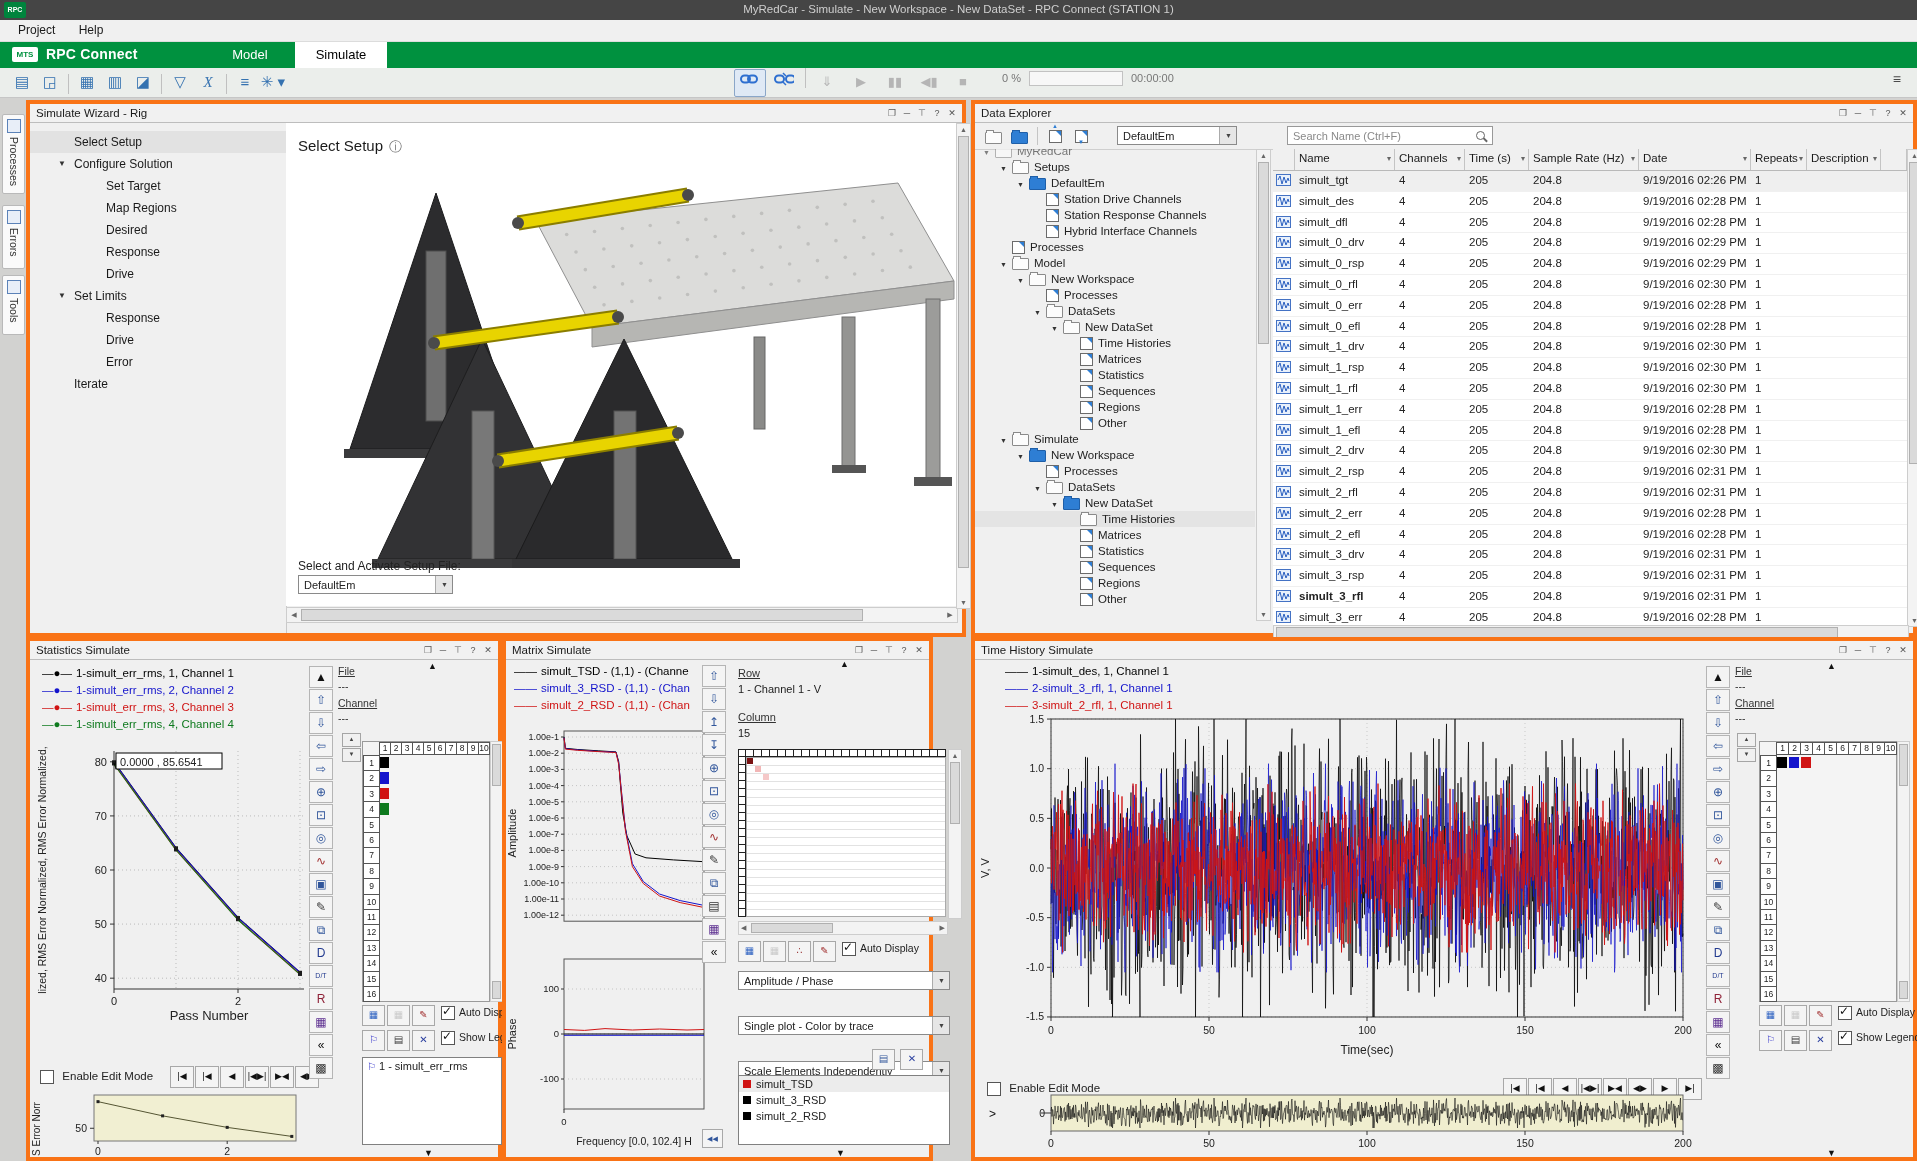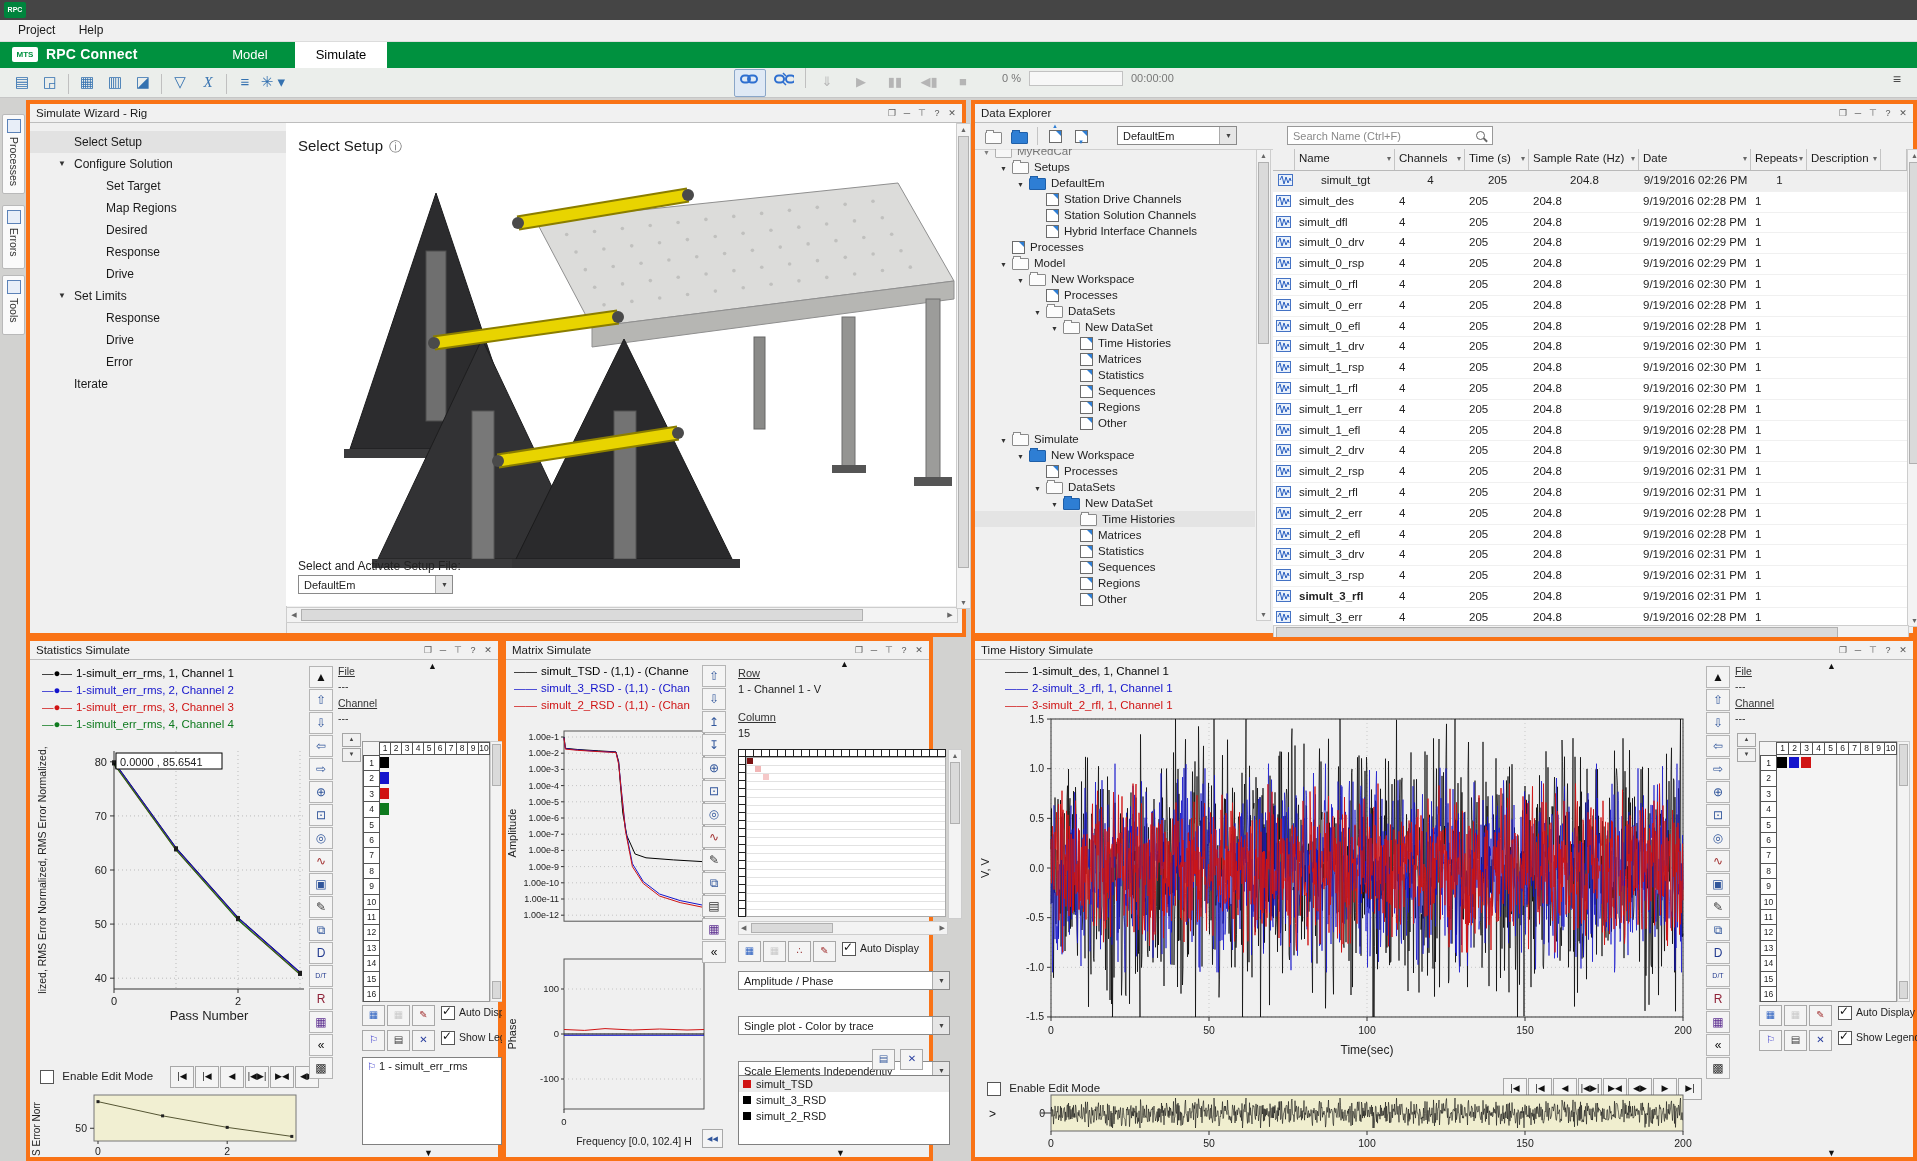--- a/index.html
+++ b/index.html
@@ -58,21 +58,21 @@
   .ico-doc{display:inline-block;width:11px;height:11px;border:1px solid #6b6b6b;background:#fff;position:relative;vertical-align:middle;}
   .ico-doc::after{content:"";position:absolute;top:0;right:0;border-left:5px solid transparent;border-top:5px solid #2e7ed4;}
   .treerow{height:16px;line-height:16px;font-size:11.5px;white-space:nowrap;position:relative;color:#222;}
   .treerow.sel{background:#e4e4e4;}
   #detree{position:absolute;left:0;top:45px;width:280px;height:470px;overflow:hidden;}
   #detable{position:absolute;left:298px;top:45px;width:634px;height:476px;overflow:hidden;background:#fff;}
   .hrow{display:flex;height:21px;background:#f0f0f0;border-bottom:1px solid #b9b9b9;}
   .hcell{font-size:11.5px;color:#1a1a1a;border-right:1px solid #c4c4c4;padding:3px 3px 0 4px;box-sizing:border-box;position:relative;}
   .hcell .flt{position:absolute;right:3px;top:5px;font-size:8px;color:#666;}
   .trow{display:flex;height:19.8px;border-bottom:1px solid #f0f0f0;background:#fff;}
-  .trow.shade{background:#efefef;text-align:center;}
+  .trow.shade{background:#efefef;}
   .tcell{font-size:11.5px;padding:3px 3px 0 4px;box-sizing:border-box;white-space:nowrap;overflow:hidden;}
   .search{background:#fff;border:1px solid #999;height:19px;font-size:11px;color:#8a8a8a;padding:3px 18px 0 5px;box-sizing:border-box;position:relative;}
   .mag{position:absolute;right:7px;top:4px;width:7px;height:7px;border:1.5px solid #666;border-radius:50%;}
   .mag::after{content:"";position:absolute;width:5px;height:1.5px;background:#666;transform:rotate(45deg);right:-4px;bottom:-1px;}
   
   .legrow{font-size:11.5px;height:17px;white-space:nowrap;}
   .cb{width:12px;height:12px;border:1px solid #555;background:#fff;display:inline-block;position:relative;vertical-align:middle;}
   .cb.on::after{content:"✓";position:absolute;top:-3px;left:0;font-size:12px;font-weight:bold;color:#111;}
   .toolcol button, .toolbtn{display:block;width:24px;height:22px;margin:0 0 1px 0;background:#f4f4f4;border:1px solid #b5b5b5;font-size:12px;color:#31569b;text-align:center;padding:0;line-height:20px;}
   .vcrb{display:inline-block;width:22px;height:20px;background:#f4f4f4;border:1px solid #a8a8a8;font-size:9px;color:#111;text-align:center;line-height:18px;margin-right:1px;vertical-align:top;white-space:nowrap;overflow:hidden;}
@@ -88,20 +88,21 @@
   .mxbody{position:absolute;background-image:repeating-linear-gradient(#ffffff 0 7px,#e2e2e2 7px 8px),repeating-linear-gradient(90deg,#ffffff00 0 7px,#e2e2e2 7px 8px);background-color:#fff;}
   text{font-family:"Liberation Sans","DejaVu Sans",sans-serif;}
 </style>
 </head>
 <body>
 
 <div id="app">
 
   <div class="abs" id="titlebar">
     <div id="appbadge">RPC</div>
+    <div class="ttl">MyRedCar - Simulate - New Workspace - New DataSet - RPC Connect (STATION 1)</div>
   </div>
 
   <div class="abs" id="menubar">
     <span class="menuitem" style="margin-left:8px">Project</span>
     <span class="menuitem">Help</span>
   </div>
 
   <div class="abs" id="ribbon">
     <div id="mtslogo">MTS</div>
     <div id="brand">RPC Connect</div>
@@ -271,21 +272,21 @@
       <div class="search" style="position:absolute;left:312px;top:3px;width:206px">
         <span>Search Name (Ctrl+F)</span>
         <span class="mag"></span>
       </div>
     </div>
     <div id="detree">
         <div class="treerow" style="padding-left: 8px; margin-top: -6px; opacity: 0.6;"><span style="display: inline-block; width: 12px; font-size: 7px; color: rgb(51, 51, 51);">▼</span><span class="ico-folder"></span><span style="margin-left: 5px;">MyRedCar</span></div>
         <div class="treerow" style="padding-left: 25px;"><span style="display: inline-block; width: 12px; font-size: 7px; color: rgb(51, 51, 51);">▼</span><span class="ico-folder"></span><span style="margin-left: 5px;">Setups</span></div>
         <div class="treerow" style="padding-left: 42px;"><span style="display: inline-block; width: 12px; font-size: 7px; color: rgb(51, 51, 51);">▼</span><span class="ico-folder blue"></span><span style="margin-left: 5px;">DefaultEm</span></div>
         <div class="treerow" style="padding-left: 59px;"><span style="display: inline-block; width: 12px; font-size: 7px; color: rgb(51, 51, 51);"></span><span class="ico-doc"></span><span style="margin-left: 5px;">Station Drive Channels</span></div>
-        <div class="treerow" style="padding-left: 59px;"><span style="display: inline-block; width: 12px; font-size: 7px; color: rgb(51, 51, 51);"></span><span class="ico-doc"></span><span style="margin-left: 5px;">Station Solution Channels</span></div>
+        <div class="treerow" style="padding-left: 59px;"><span style="display: inline-block; width: 12px; font-size: 7px; color: rgb(51, 51, 51);"></span><span class="ico-doc"></span><span style="margin-left: 5px;">Station Response Channels</span></div>
         <div class="treerow" style="padding-left: 59px;"><span style="display: inline-block; width: 12px; font-size: 7px; color: rgb(51, 51, 51);"></span><span class="ico-doc"></span><span style="margin-left: 5px;">Hybrid Interface Channels</span></div>
         <div class="treerow" style="padding-left: 25px;"><span style="display: inline-block; width: 12px; font-size: 7px; color: rgb(51, 51, 51);"></span><span class="ico-doc"></span><span style="margin-left: 5px;">Processes</span></div>
         <div class="treerow" style="padding-left: 25px;"><span style="display: inline-block; width: 12px; font-size: 7px; color: rgb(51, 51, 51);">▼</span><span class="ico-folder"></span><span style="margin-left: 5px;">Model</span></div>
         <div class="treerow" style="padding-left: 42px;"><span style="display: inline-block; width: 12px; font-size: 7px; color: rgb(51, 51, 51);">▼</span><span class="ico-folder"></span><span style="margin-left: 5px;">New Workspace</span></div>
         <div class="treerow" style="padding-left: 59px;"><span style="display: inline-block; width: 12px; font-size: 7px; color: rgb(51, 51, 51);"></span><span class="ico-doc"></span><span style="margin-left: 5px;">Processes</span></div>
         <div class="treerow" style="padding-left: 59px;"><span style="display: inline-block; width: 12px; font-size: 7px; color: rgb(51, 51, 51);">▼</span><span class="ico-folder"></span><span style="margin-left: 5px;">DataSets</span></div>
         <div class="treerow" style="padding-left: 76px;"><span style="display: inline-block; width: 12px; font-size: 7px; color: rgb(51, 51, 51);">▼</span><span class="ico-folder"></span><span style="margin-left: 5px;">New DataSet</span></div>
         <div class="treerow" style="padding-left: 93px;"><span style="display: inline-block; width: 12px; font-size: 7px; color: rgb(51, 51, 51);"></span><span class="ico-doc"></span><span style="margin-left: 5px;">Time Histories</span></div>
         <div class="treerow" style="padding-left: 93px;"><span style="display: inline-block; width: 12px; font-size: 7px; color: rgb(51, 51, 51);"></span><span class="ico-doc"></span><span style="margin-left: 5px;">Matrices</span></div>
         <div class="treerow" style="padding-left: 93px;"><span style="display: inline-block; width: 12px; font-size: 7px; color: rgb(51, 51, 51);"></span><span class="ico-doc"></span><span style="margin-left: 5px;">Statistics</span></div>

